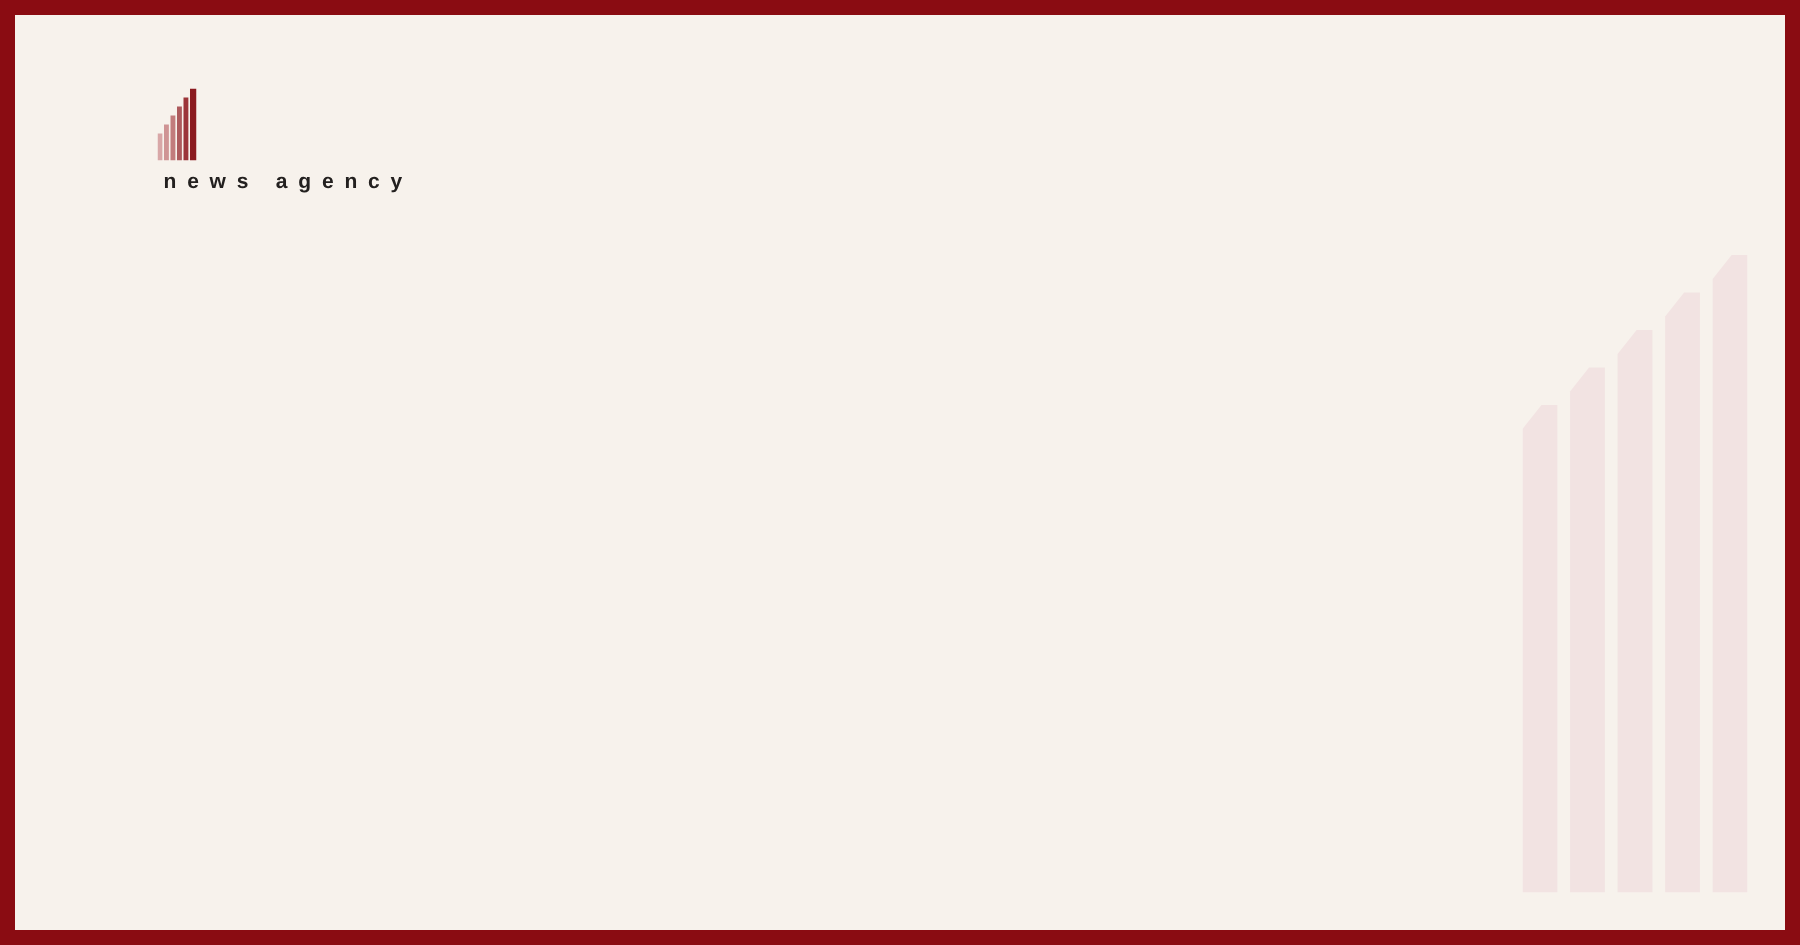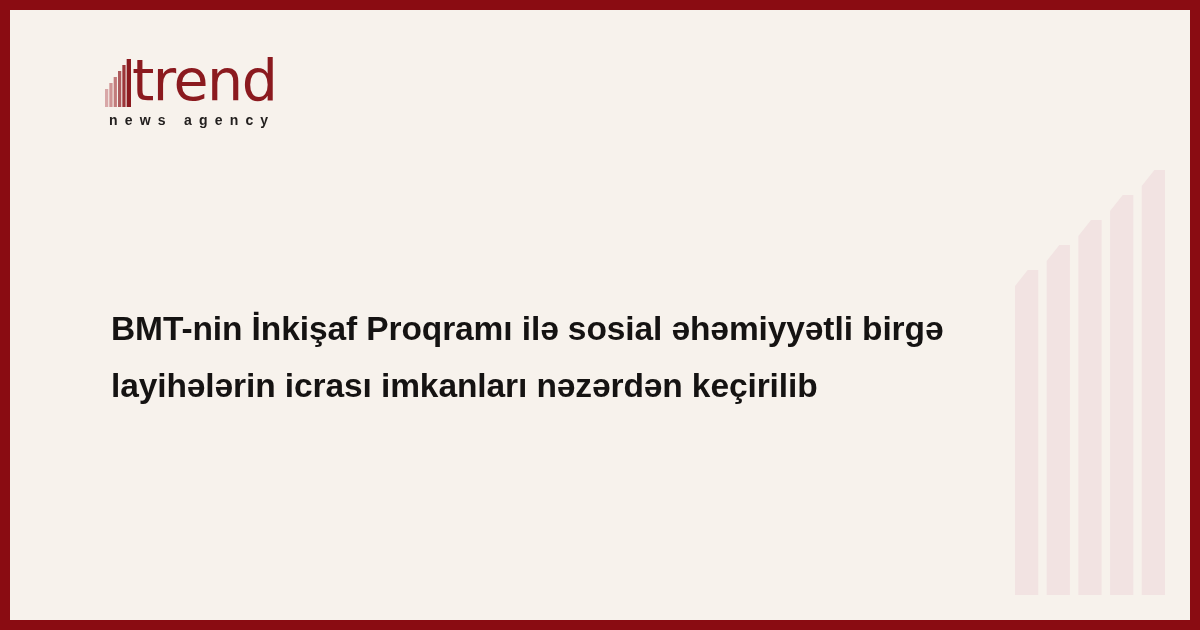--- a/index.html
+++ b/index.html
@@ -112,23 +112,18 @@
       <div id="logo-bars">
         <svg viewBox="0 0 24 48" preserveAspectRatio="none" aria-hidden="true">
           <rect x="0" y="30" width="3" height="18" fill="#d8a7a7"></rect>
           <rect x="4" y="24" width="3" height="24" fill="#cf9494"></rect>
           <rect x="8" y="18" width="3" height="30" fill="#c27c7c"></rect>
           <rect x="12" y="12" width="3" height="36" fill="#ad5a5c"></rect>
           <rect x="16" y="6" width="3" height="42" fill="#9c3539"></rect>
           <rect x="20" y="0" width="4" height="48" fill="#8b1a1f"></rect>
         </svg>
       </div>
-      <div id="logo-wordmark">trend</div>
     </div>
     <div id="logo-tagline">news agency</div>
   </div>
 
-  <h1 id="headline">
-    <span class="hl-line">BMT-nin İnkişaf Proqramı ilə sosial əhəmiyyətli birgə</span>
-    <span class="hl-line">layihələrin icrası imkanları nəzərdən keçirilib</span>
-  </h1>
 
 </div>
 
 </body></html>

